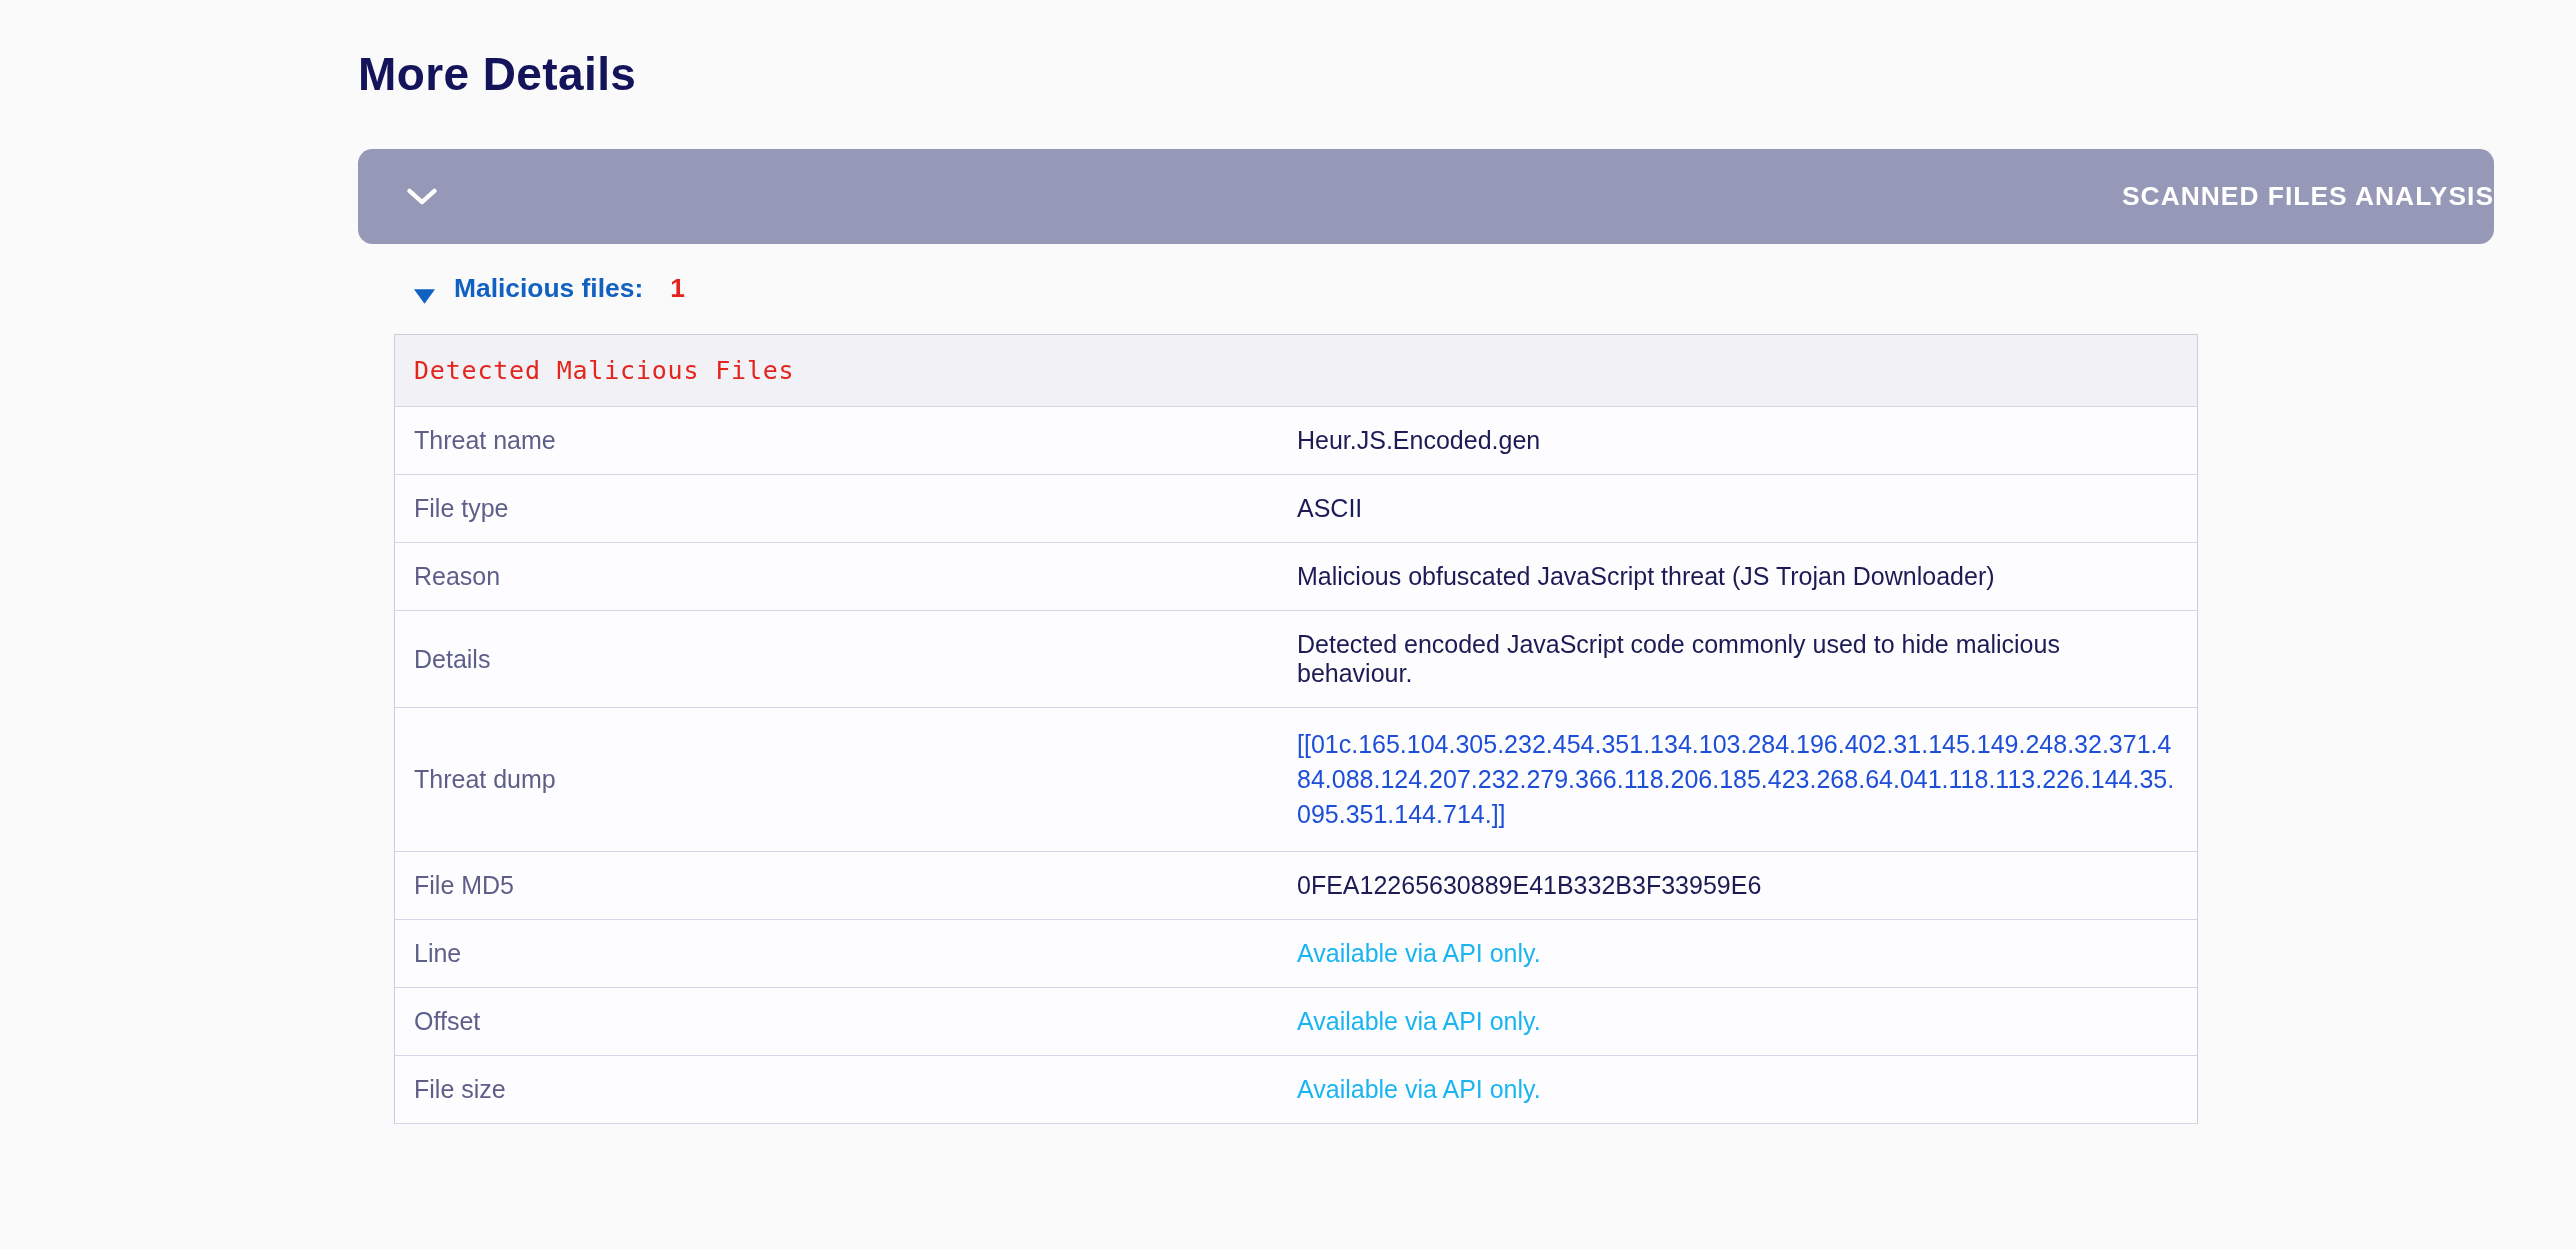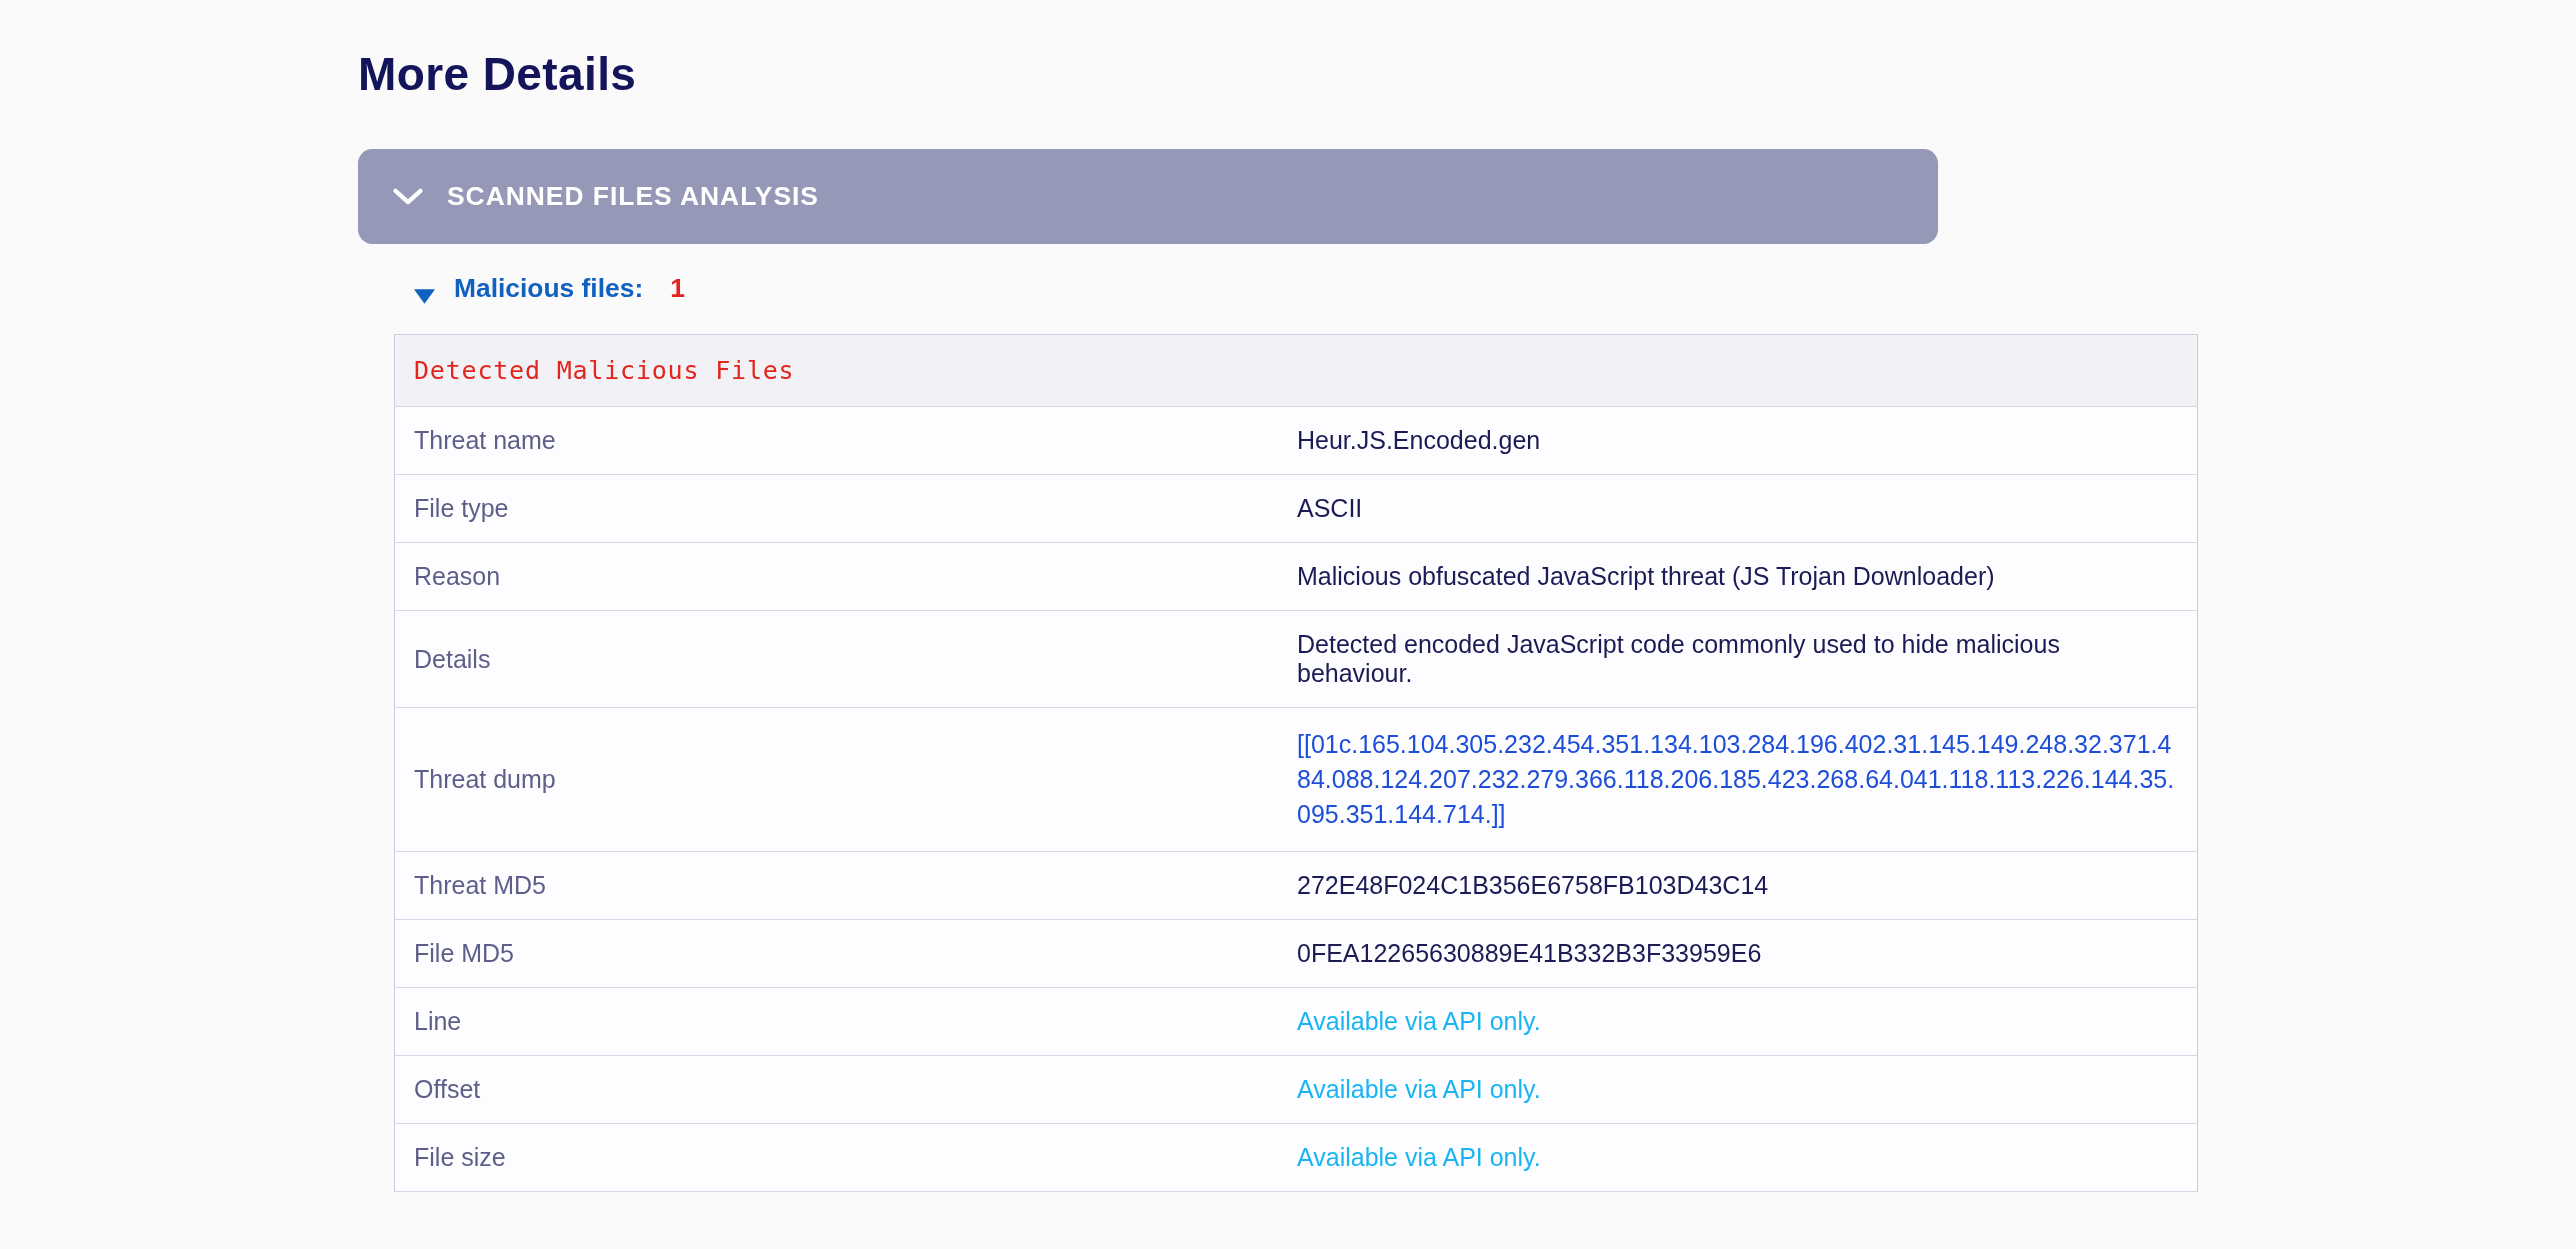--- a/index.html
+++ b/index.html
@@ -11,27 +11,28 @@
   }
   .content { padding:50px 0 0 358px; }
 
   .page-title {
     margin:0;
     font-size:46px; line-height:48px; font-weight:700;
     color:#14145b; letter-spacing:0.4px;
   }
 
   .accordion {
-    width:1580px; height:95px;
+    width:2136px; height:95px;
     background:#9698b7;
     border-radius:14.4px;
     margin-top:51px;
     display:flex; align-items:center;
-    padding-left:35px;
+    padding-left:49px;
     cursor:pointer;
+    justify-content:space-between;
   }
   .accordion .chev { display:inline-flex; margin-right:24px; }
   .accordion-label {
     color:#ffffff; font-size:26.4px; font-weight:700; letter-spacing:1px;
   }
 
   .mal-toggle {
     margin:29px 0 0 56px;
     display:flex; align-items:flex-end;
     cursor:pointer;
@@ -121,24 +122,20 @@
     <tr>
       <td class="row-label">Details</td>
       <td class="row-value">Detected encoded JavaScript code commonly used to hide malicious behaviour.</td>
     </tr>
 
     <tr>
       <td class="row-label">Threat dump</td>
       <td class="row-value danger">[[01c.165.104.305.232.454.351.134.103.284.196.402.31.145.149.248.32.371.484.088.124.207.232.279.366.118.206.185.423.268.64.041.118.113.226.144.35.095.351.144.714.]]</td>
     </tr>
 
-    <tr>
-      <td class="row-label">Threat MD5</td>
-      <td class="row-value">272E48F024C1B356E6758FB103D43C14</td>
-    </tr>
 
     <tr>
       <td class="row-label">File MD5</td>
       <td class="row-value">0FEA12265630889E41B332B3F33959E6</td>
     </tr>
 
     <tr>
       <td class="row-label">Line</td>
       <td class="row-value api">Available via API only.</td>
     </tr>

